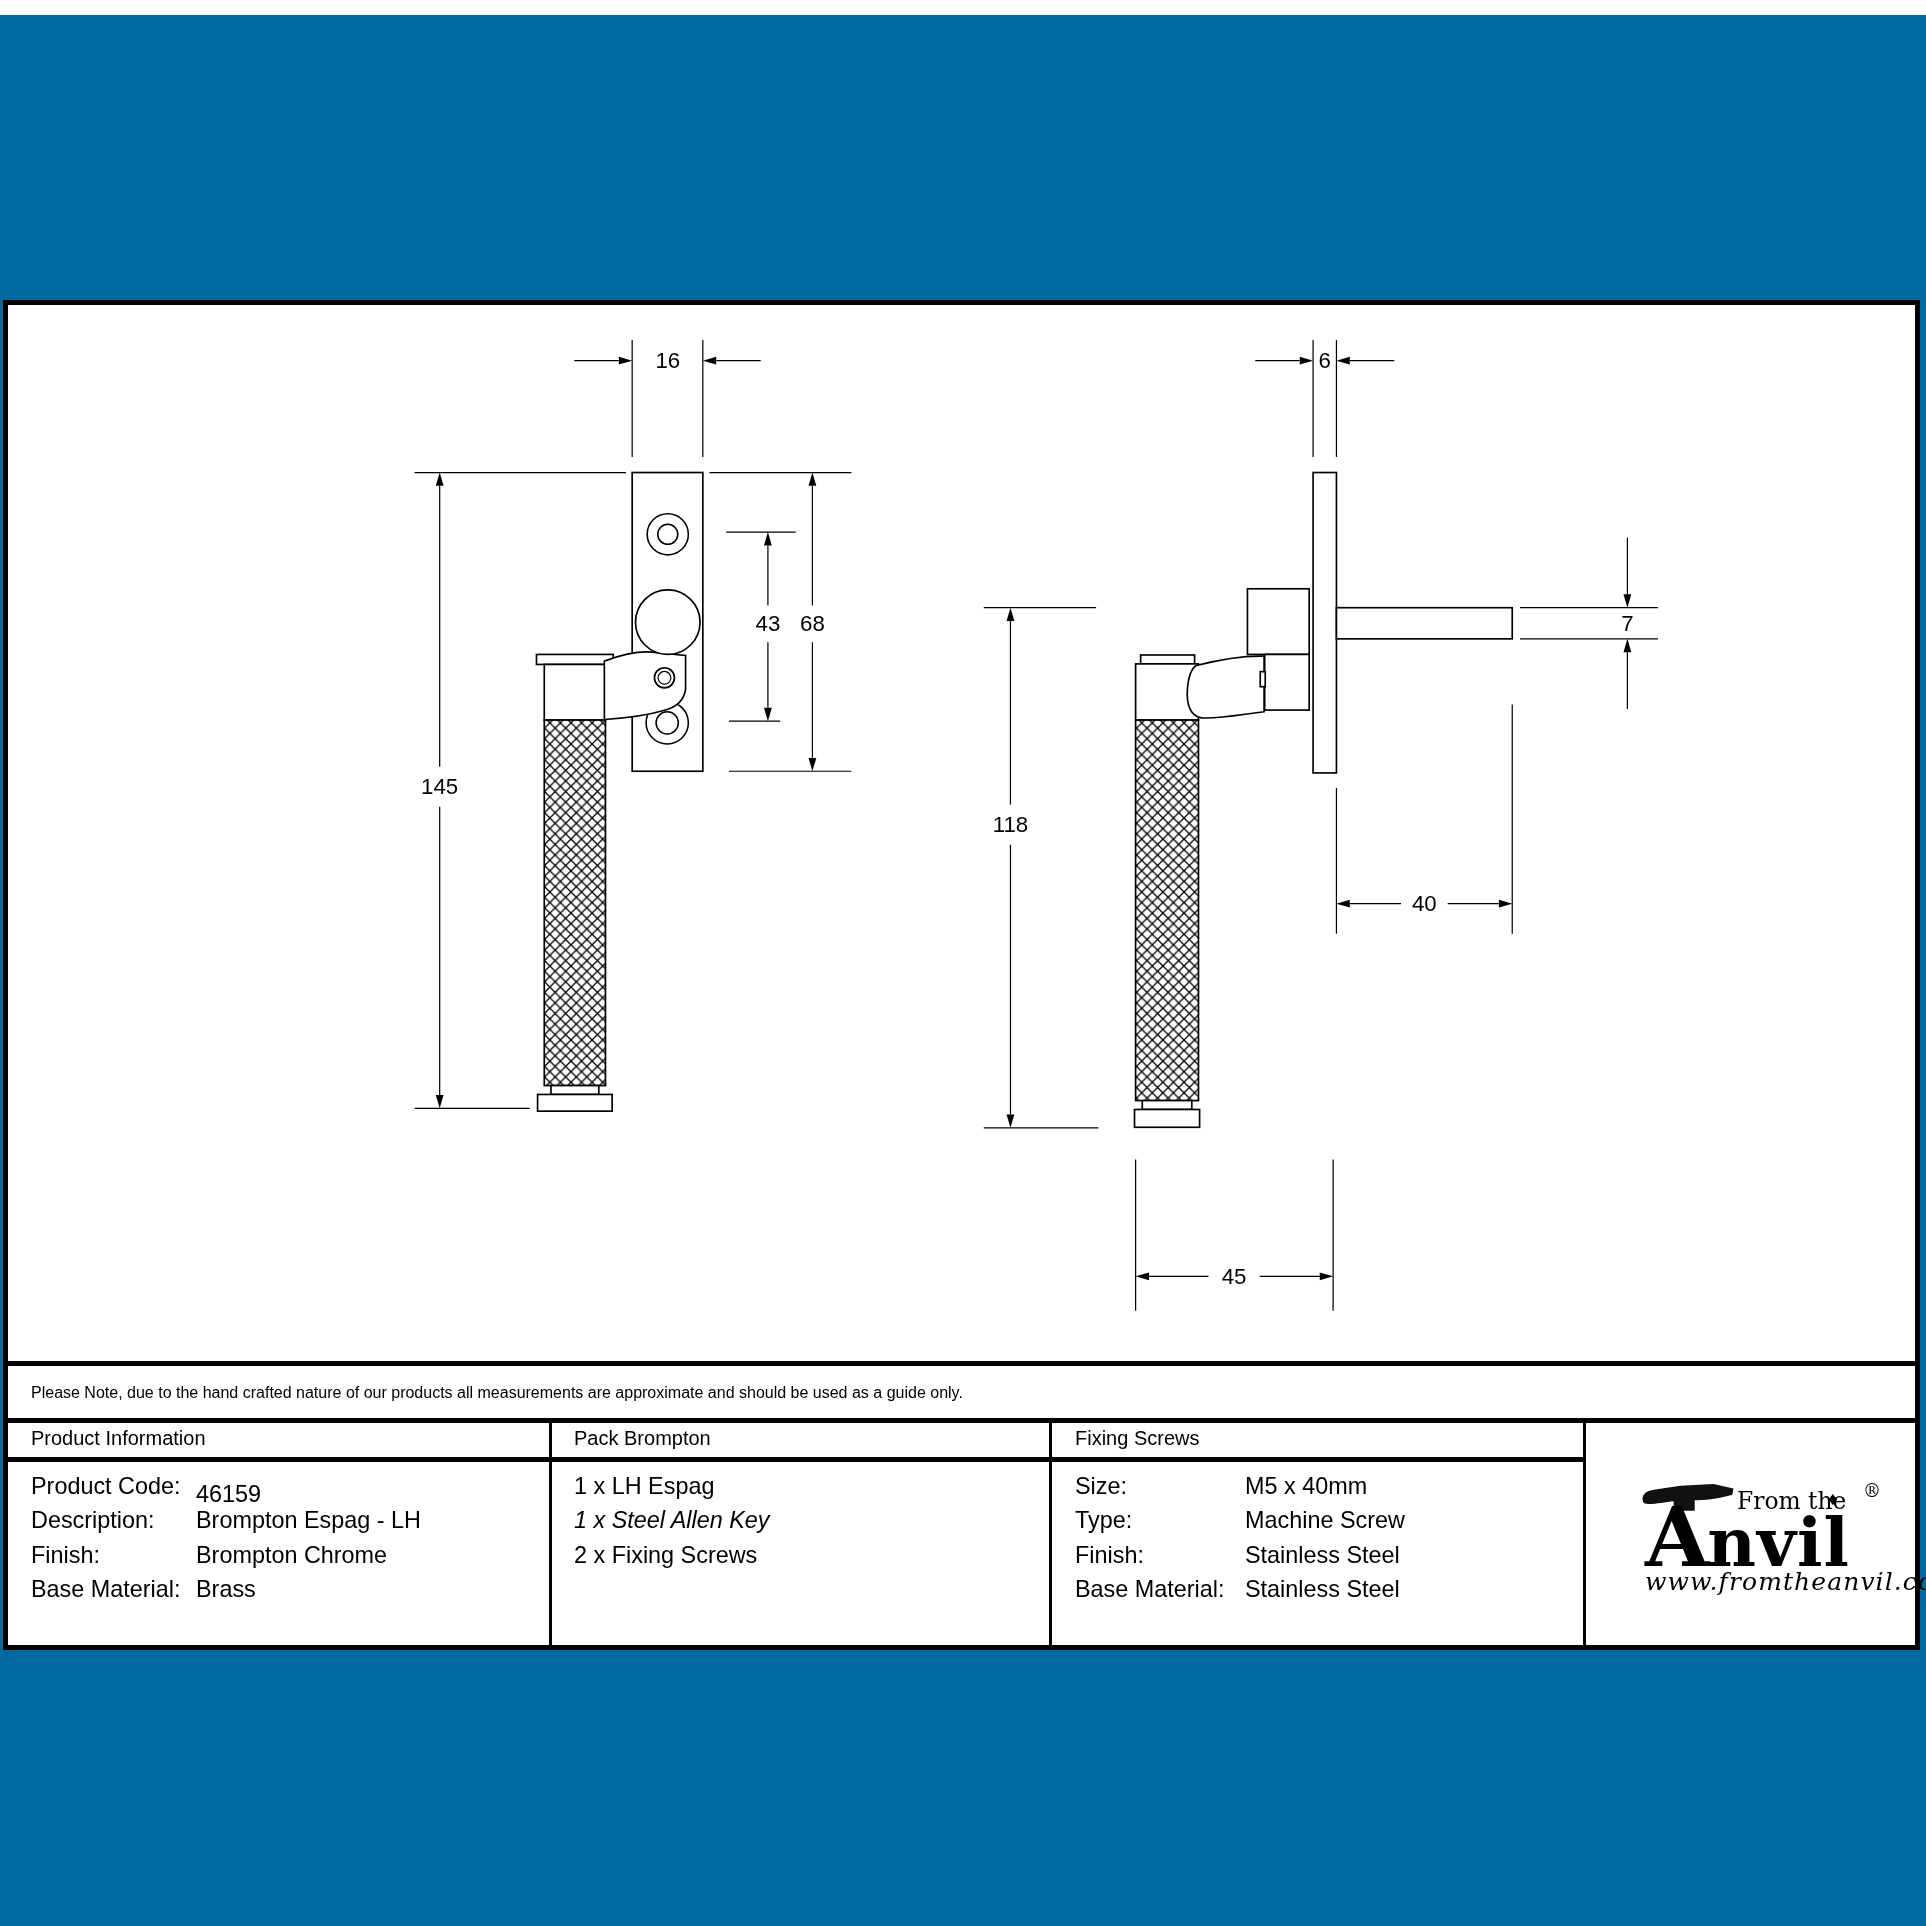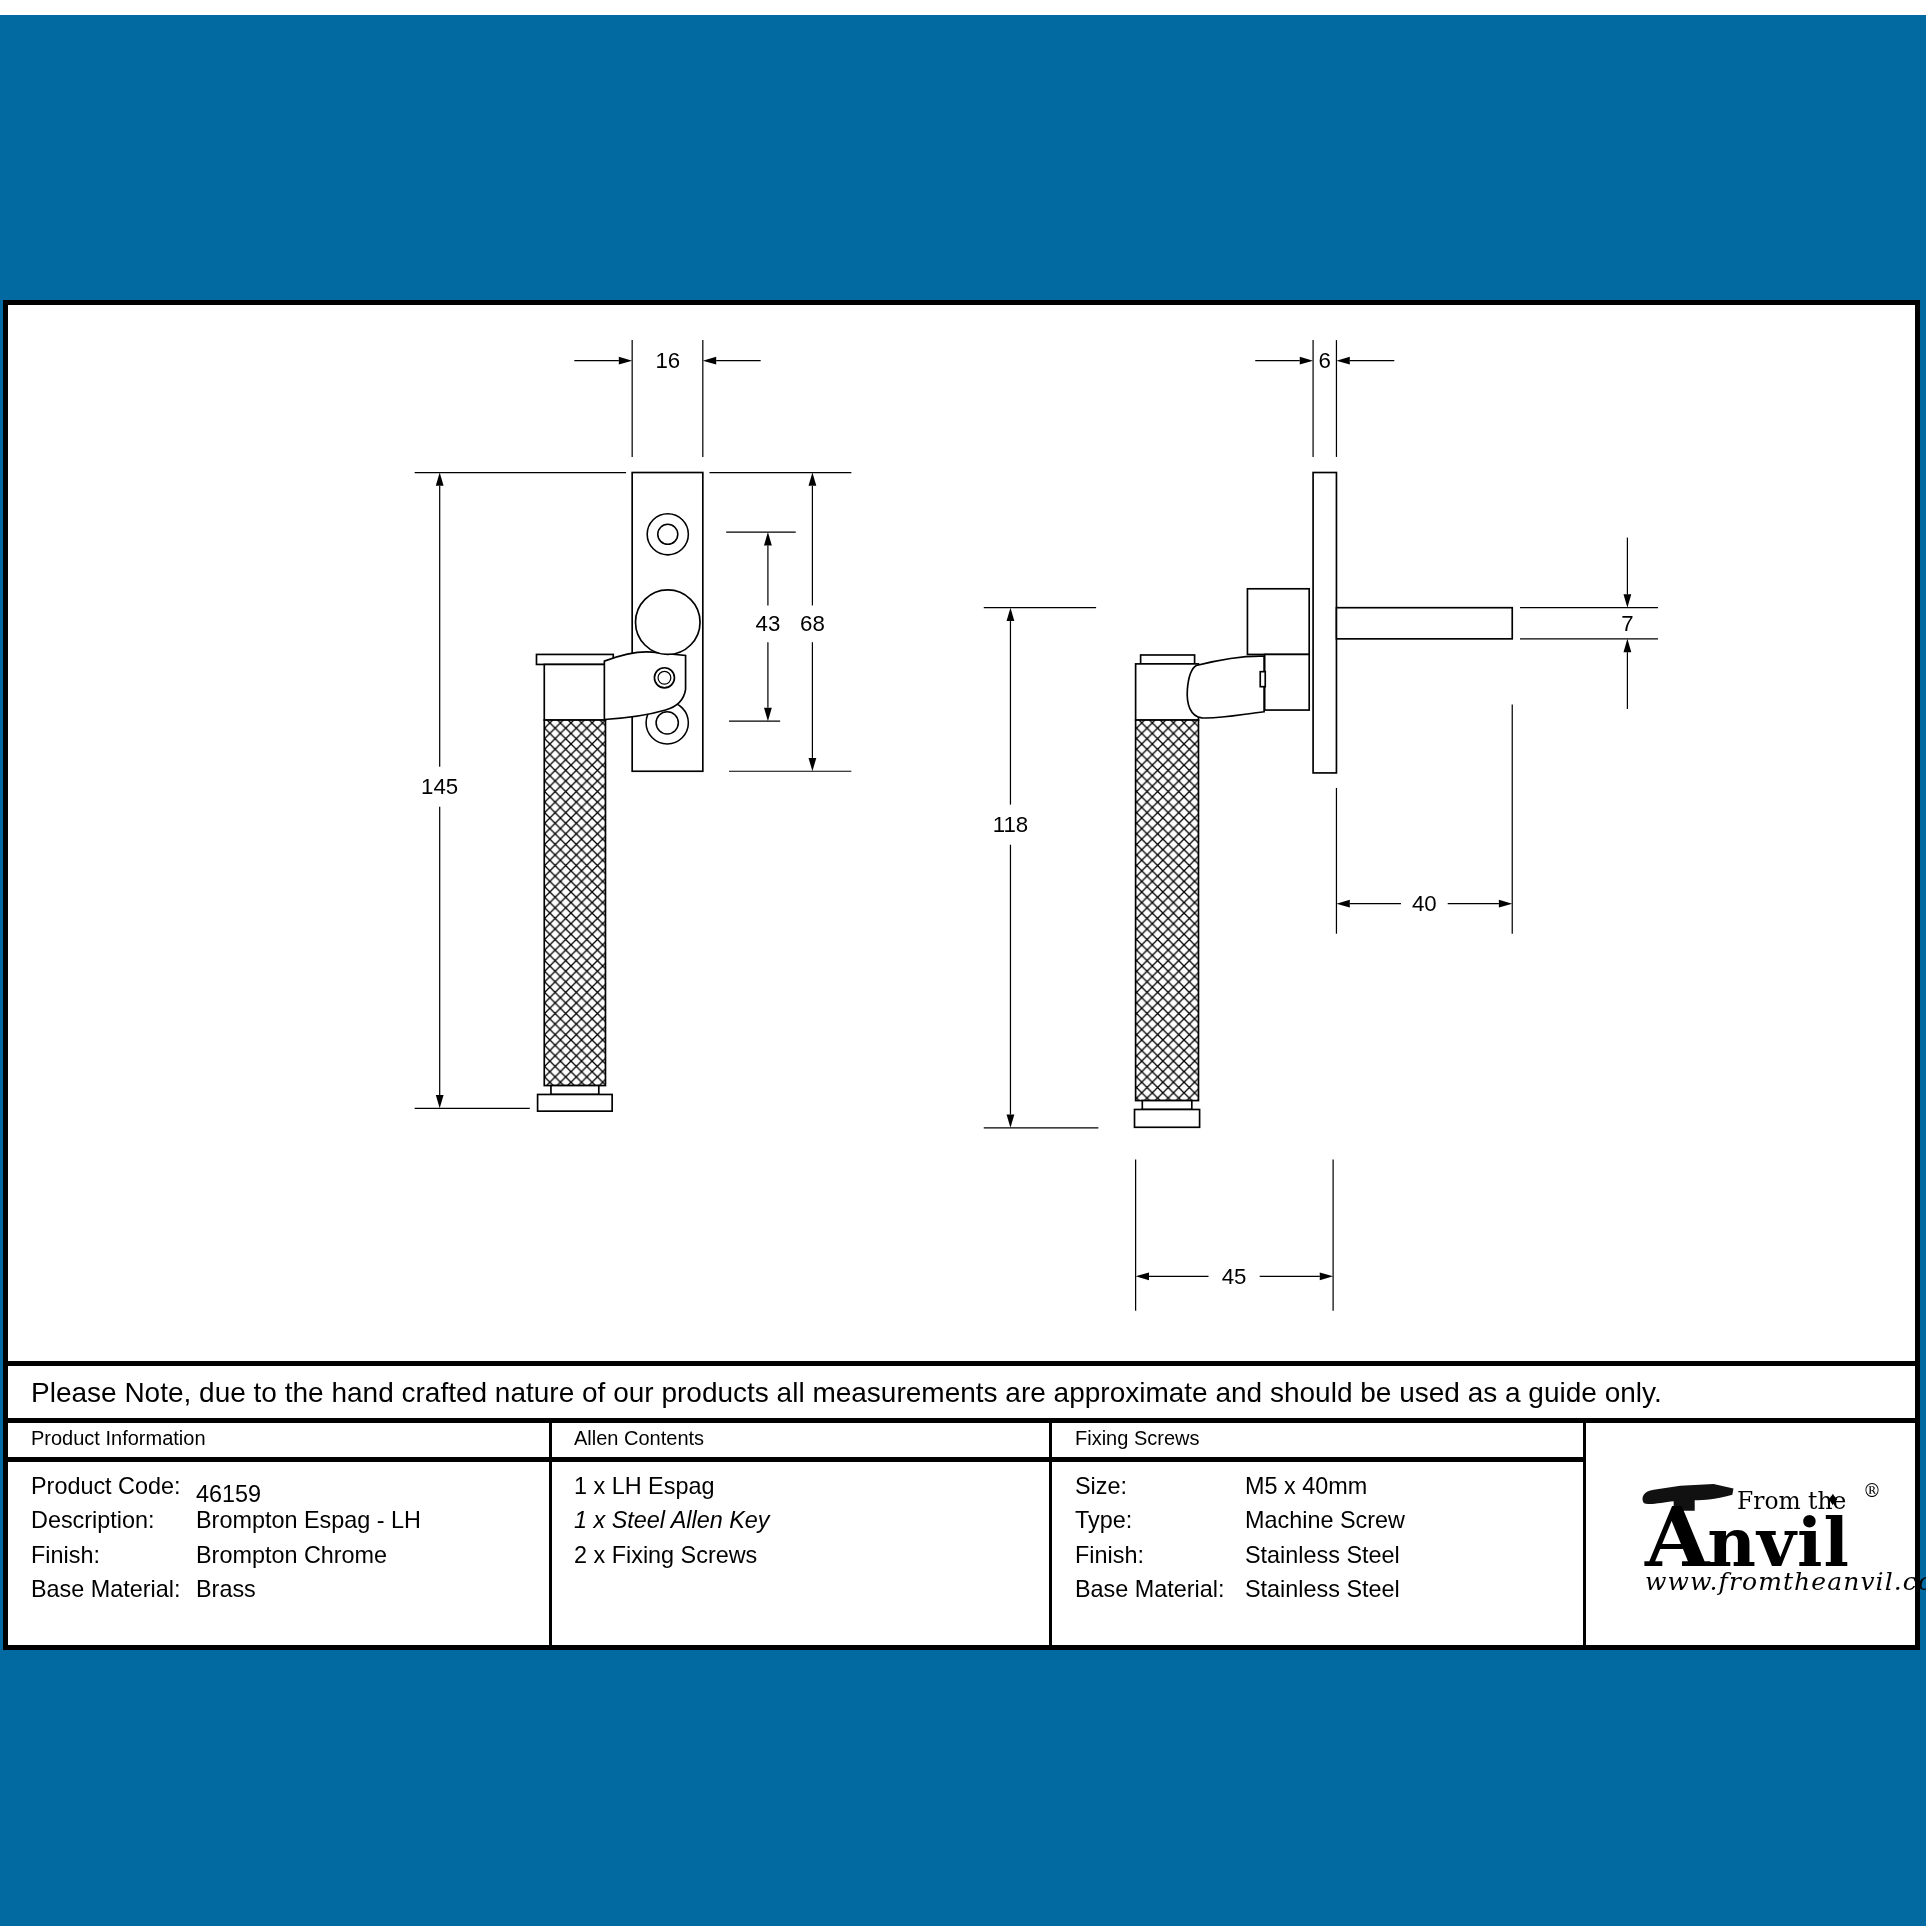--- a/index.html
+++ b/index.html
@@ -11,21 +11,21 @@
     position: relative;
   }
   .sheet { position: absolute; left: 0; top: 15px; width: 1926px; height: 1926px; background: #0369a1; }
   .frame {
     position: absolute; left: 2.8px; top: 285px; width: 1917px; height: 1350px;
     border: 5px solid #000; background: #fff;
   }
   .drawing-svg { position: absolute; left: 7.8px; top: 290px; width: 1907px; height: 1056px; }
   .hline, .vline { position: absolute; background: #000; }
   .txt { position: absolute; white-space: nowrap; font-size: 23.4px; line-height: 23.4px; }
-  .note-text { font-size: 28px; text-align: center; }
+  .note-text { font-size: 16px; text-align: center; }
   .hdr { font-size: 20px; }
   .logo-brand { position: absolute; left: 1645px; top: 1473px; white-space: nowrap; font-family: "DejaVu Serif", serif; }
   .brand-a { font-size: 83px; font-weight: bold; letter-spacing: -2.2px; }
   .brand-rest { font-size: 67px; font-weight: 600; letter-spacing: 1.1px; }
   .logo-tagline { position: absolute; left: 1737px; top: 1472px; font-family: "DejaVu Serif", serif; font-size: 23.4px; }
   .logo-diamond { position: absolute; left: 1828px; top: 1473px; font-size: 19px; }
   .logo-reg { position: absolute; left: 1863px; top: 1465px; font-size: 18px; font-family: "DejaVu Serif", serif; }
   .logo-site { position: absolute; left: 1645px; top: 1552px; font-family: "DejaVu Serif", serif;
                font-style: italic; font-size: 25px; letter-spacing: 1.1px; }
   svg text { font-family: "Liberation Sans", sans-serif; font-size: 40px; fill: #000; }
@@ -183,21 +183,21 @@
   <div class="txt hdr" style="left:31px; top:1412px;">Product Information</div>
   <div class="txt" style="left:31px; top:1460px;">Product Code:</div>
   <div class="txt" style="left:196px; top:1460px;margin-top:8px;">46159</div>
   <div class="txt" style="left:31px; top:1494px;">Description:</div>
   <div class="txt" style="left:196px; top:1494px;">Brompton Espag - LH</div>
   <div class="txt" style="left:31px; top:1529px;">Finish:</div>
   <div class="txt" style="left:196px; top:1529px;">Brompton Chrome</div>
   <div class="txt" style="left:31px; top:1563px;">Base Material:</div>
   <div class="txt" style="left:196px; top:1563px;">Brass</div>
 
-  <div class="txt hdr" style="left:574px; top:1412px;">Allen Contents</div>
+  <div class="txt hdr" style="left:574px; top:1412px;">Pack Brompton</div>
   <div class="txt" style="left:574px; top:1460px;">1 x LH Espag</div>
   <div class="txt" style="left:574px; top:1494px;font-style:italic;">1 x Steel Allen Key</div>
   <div class="txt" style="left:574px; top:1529px;">2 x Fixing Screws</div>
 
   <div class="txt hdr" style="left:1075px; top:1412px;">Fixing Screws</div>
   <div class="txt" style="left:1075px; top:1460px;">Size:</div>
   <div class="txt" style="left:1245px; top:1460px;">M5 x 40mm</div>
   <div class="txt" style="left:1075px; top:1494px;">Type:</div>
   <div class="txt" style="left:1245px; top:1494px;">Machine Screw</div>
   <div class="txt" style="left:1075px; top:1529px;">Finish:</div>

